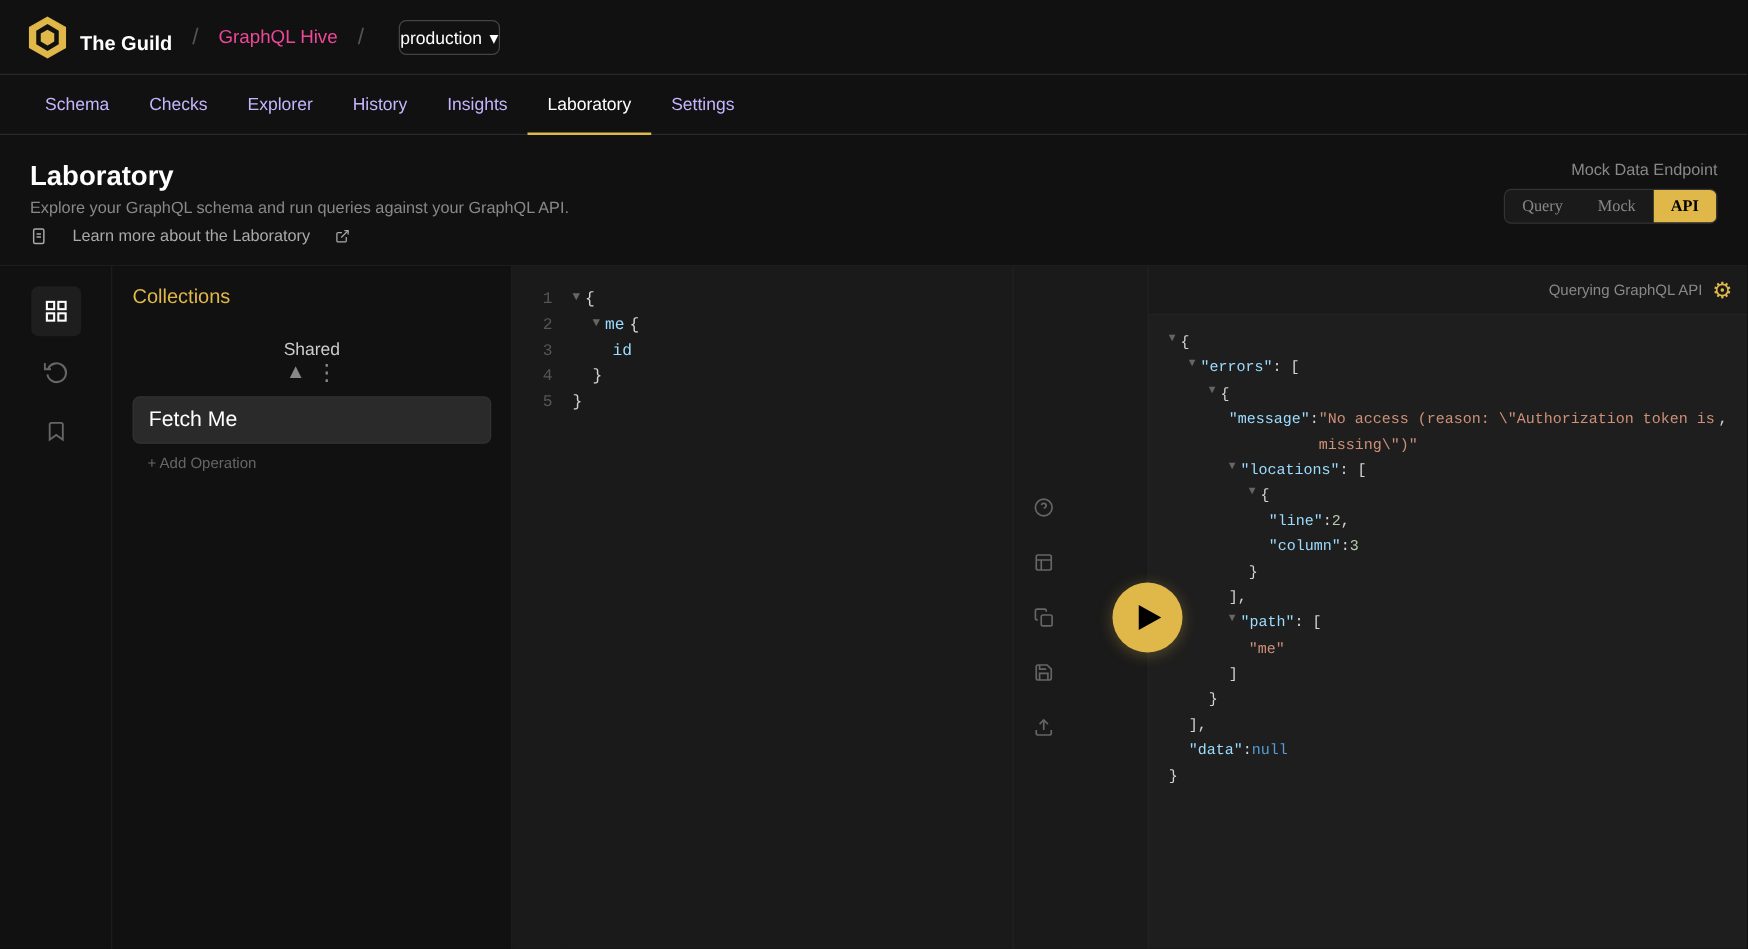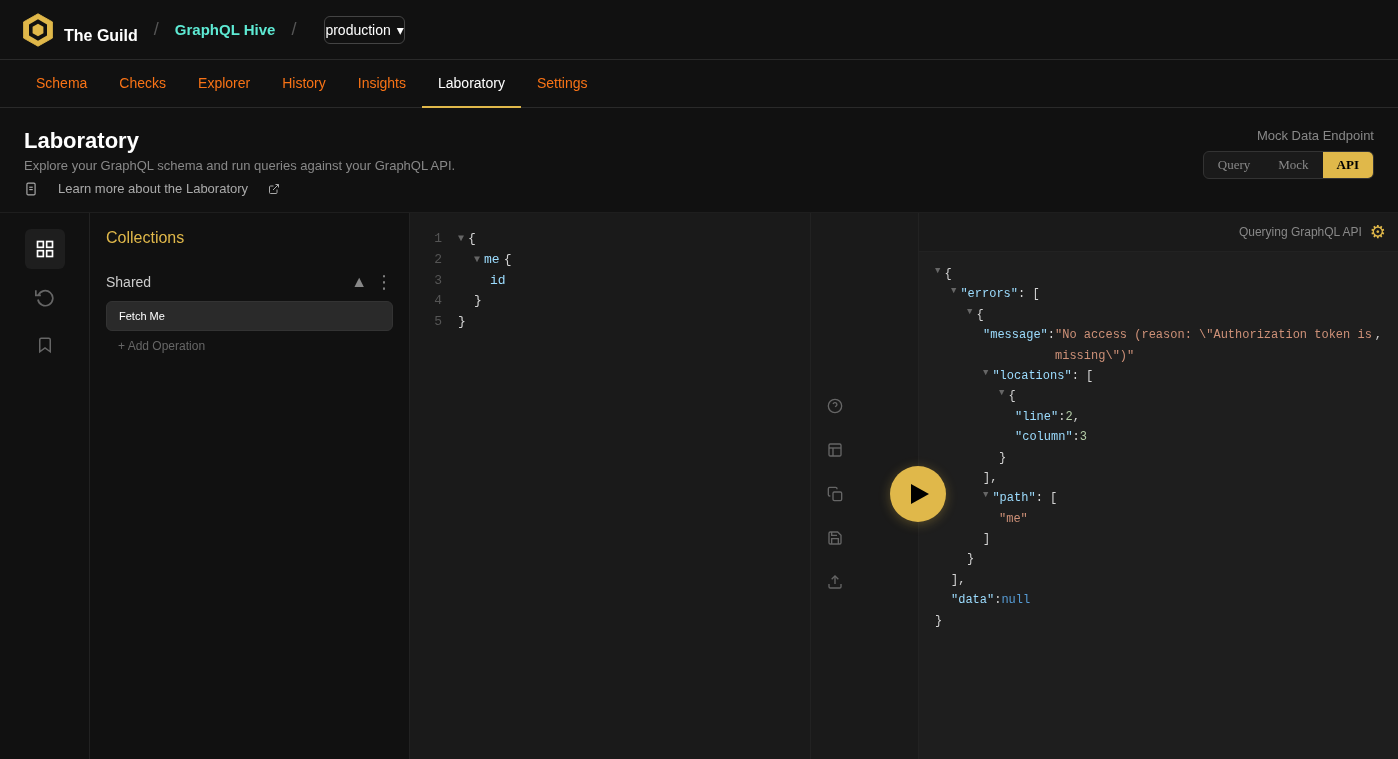--- a/index.html
+++ b/index.html
@@ -36,22 +36,22 @@
       font-weight: 600;
       font-size: 16px;
       margin-top: 12px;
     }
     .breadcrumb-sep {
       color: #555;
       margin: 0 8px;
       font-size: 18px;
     }
     .project-name {
-      color: #5eead4;
-      font-weight: 700;
+      color: #ec4899;
+      font-weight: 400;
       font-size: 15px;
     }
     .env-dropdown {
       display: flex;
       align-items: center;
       gap: 6px;
       background: transparent;
       border: 1px solid #444;
       color: #fff;
       padding: 5px 0;
@@ -97,21 +97,21 @@
       background: #111;
       border-bottom: 1px solid #2a2a2a;
       padding: 0 20px;
       height: 48px;
     }
     .sub-nav-item {
       padding: 0 16px;
       height: 48px;
       display: flex;
       align-items: center;
-      color: #f97316;
+      color: #c4b5fd;
       cursor: pointer;
       font-size: 14px;
       border-bottom: 2px solid transparent;
       transition: color 0.2s;
     }
     .sub-nav-item.active {
       color: #fff;
       border-bottom: 2px solid #e0b84a;
     }
 
@@ -218,20 +218,21 @@
       color: #e0b84a;
       font-size: 16px;
       font-weight: 400;
       margin-bottom: 24px;
     }
     .shared-header {
       display: flex;
       align-items: center;
       justify-content: space-between;
       margin-bottom: 8px;
+      flex-direction: column;
     }
     .shared-label {
       font-size: 14px;
       font-weight: 500;
       color: #ccc;
     }
     .shared-actions {
       display: flex;
       gap: 8px;
       align-items: center;
@@ -250,21 +251,21 @@
       cursor: pointer;
       font-size: 18px;
     }
     .collection-item {
       background: #1e1e1e;
       border-radius: 6px;
       padding: 8px 12px;
       margin-bottom: 4px;
       cursor: pointer;
       color: #ccc;
-      font-size: 11px;
+      font-size: 17px;
       border: 1px solid #2a2a2a;
     }
     .collection-item.active {
       background: #2a2a2a;
       color: #fff;
       border-color: #333;
     }
     .add-operation {
       color: #666;
       font-size: 12px;

